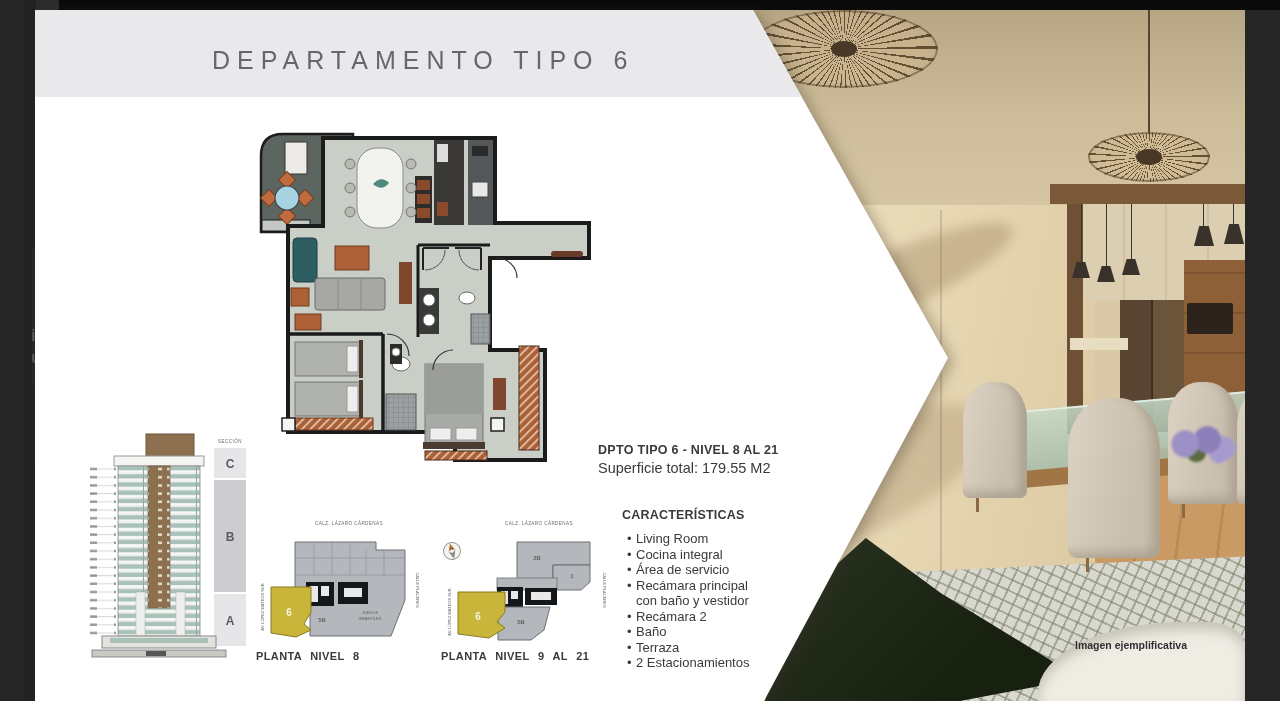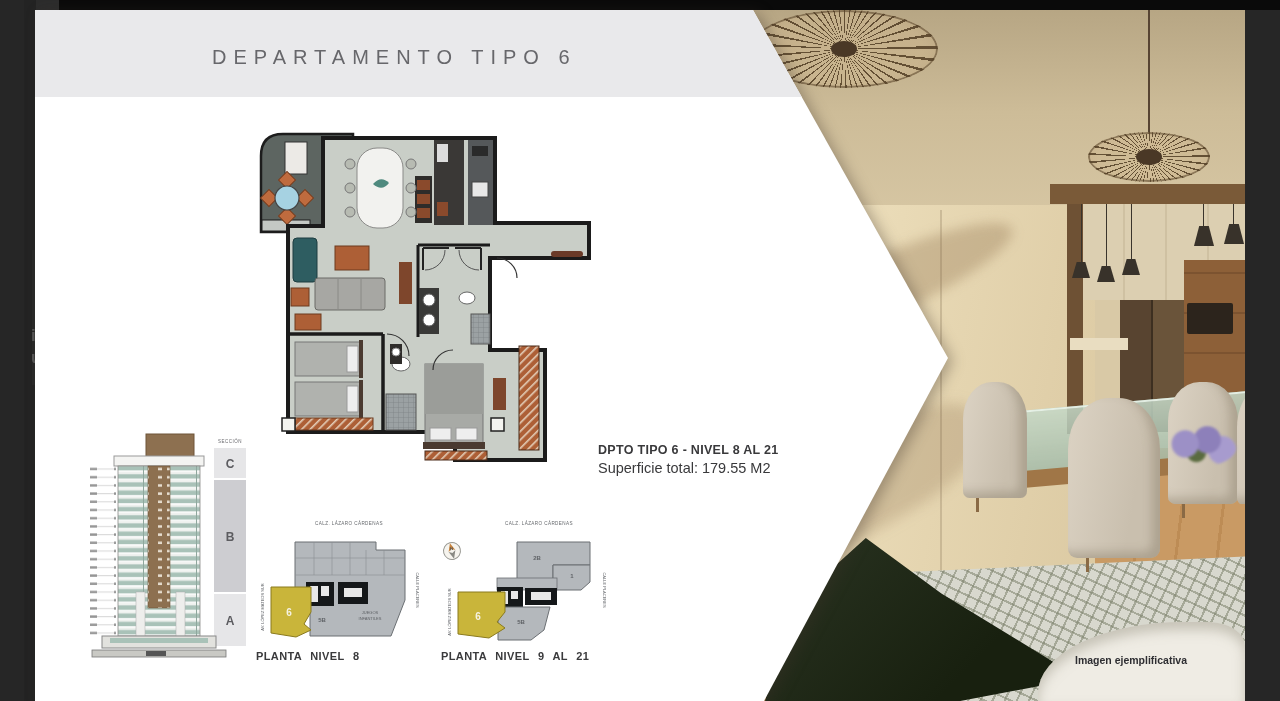--- a/index.html
+++ b/index.html
@@ -76,29 +76,29 @@
   .chair1{left:928px;top:372px;width:64px;height:116px;}
   .chair2{left:1033px;top:388px;width:92px;height:160px;}
   .chair3{left:1133px;top:372px;width:70px;height:122px;}
   .chair4{left:1202px;top:382px;width:42px;height:112px;}
   .ph-flowers{left:1128px;top:415px;width:74px;height:42px;z-index:6;border-radius:50%;
     background:radial-gradient(circle at 30% 45%,#9c90c6 0 22%,transparent 26%),
                radial-gradient(circle at 60% 35%,#8d80ba 0 24%,transparent 28%),
                radial-gradient(circle at 80% 60%,#a79bce 0 20%,transparent 24%),
                radial-gradient(circle at 45% 65%,#5a6b3f 0 18%,transparent 22%);
     filter:blur(1px);}
-  .watermark{left:1040px;top:644px;z-index:9;font-size:10.5px;font-weight:bold;color:#2e2e32;}
+  .watermark{left:1040px;top:629px;z-index:9;font-size:10.5px;font-weight:bold;color:#2e2e32;}
 
   
   .slide-wrap{left:35px;top:10px;width:960px;height:691px;z-index:10;
     filter:drop-shadow(5px 3px 7px rgba(60,50,40,.35));}
   .slide{position:absolute;left:0;top:0;width:920px;height:691px;background:#ffffff;
     clip-path:polygon(0 0,718px 0,913px 348px,729px 691px,0 691px);}
   .header-band{position:absolute;left:0;top:0;width:920px;height:87px;background:#e9e9eb;}
-  .title{position:absolute;left:177px;top:36px;font-size:20px;letter-spacing:7px;
+  .title{position:absolute;left:177px;top:36px;font-size:25px;letter-spacing:7px;
     color:#67676b;white-space:nowrap;}
 
   .plan-info{position:absolute;left:563px;top:389px;color:#39393b;margin-top:44px;}
   .plan-info .l1{font-size:12.5px;font-weight:bold;letter-spacing:.3px;}
   .plan-info .l2{font-size:14.5px;margin-top:3px;}
 
   .features{position:absolute;left:587px;top:498px;width:150px;color:#3a3a3c;}
   .features h3{margin:0 0 9px 0;font-size:12.5px;letter-spacing:.2px;}
   .features ul{margin:0;padding:0 0 0 14px;list-style:none;}
   .features li{position:relative;font-size:13px;line-height:15.5px;width:130px;}
@@ -388,16 +388,29 @@
           <path d="M57,95 H109 L103,118 L90,128 H57 Z" fill="#b4b8bc" stroke="#6b6f73" stroke-width="1"></path>
           <path d="M17,80 H64 V100 L56,110 L64,116 L48,126 L17,122 Z" fill="#c9b53a" stroke="#8a7a1e" stroke-width="1"></path>
           <text x="37" y="108" font-size="10" font-weight="bold" fill="#f5f2e2" text-anchor="middle">6</text>
           <text x="96" y="48" font-size="6" font-weight="bold" fill="#5f6266" text-anchor="middle">2B</text>
           <text x="131" y="66" font-size="6" font-weight="bold" fill="#5f6266" text-anchor="middle">1</text>
           <text x="80" y="112" font-size="6" font-weight="bold" fill="#5f6266" text-anchor="middle">5B</text>
         </svg>
         <div class="caption">PLANTA NIVEL 9 AL 21</div>
       </div>
 
+      <div class="features">
+        <h3>CARACTERÍSTICAS</h3>
+        <ul>
+          <li>Living Room</li>
+          <li>Cocina integral</li>
+          <li>Área de servicio</li>
+          <li>Recámara principal con baño y vestidor</li>
+          <li>Recámara 2</li>
+          <li>Baño</li>
+          <li>Terraza</li>
+          <li>2 Estacionamientos</li>
+        </ul>
+      </div>
 
     </div>
   </div>
 </div>
 
 </body></html>

